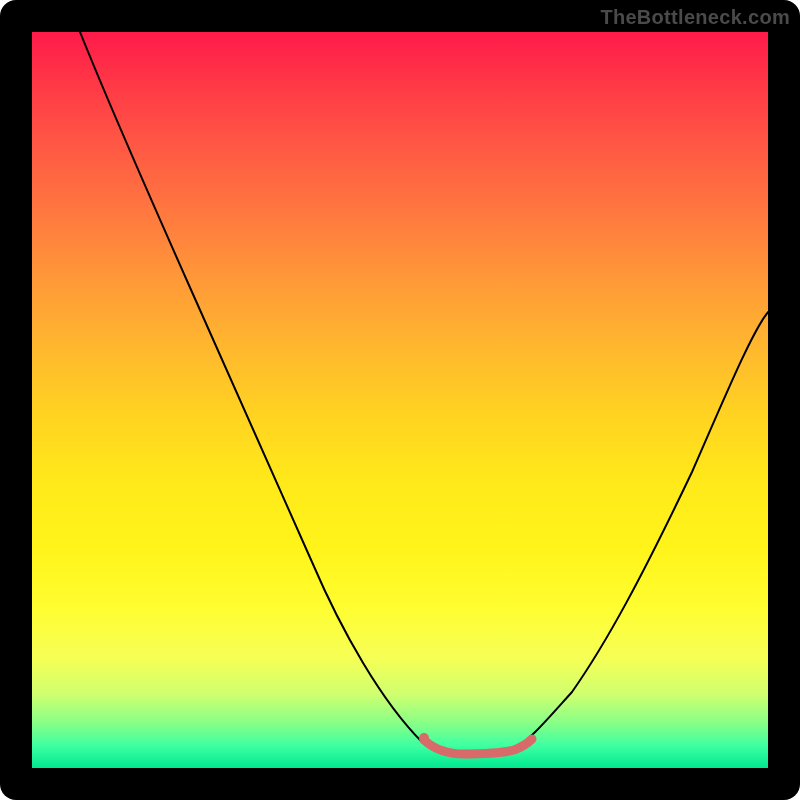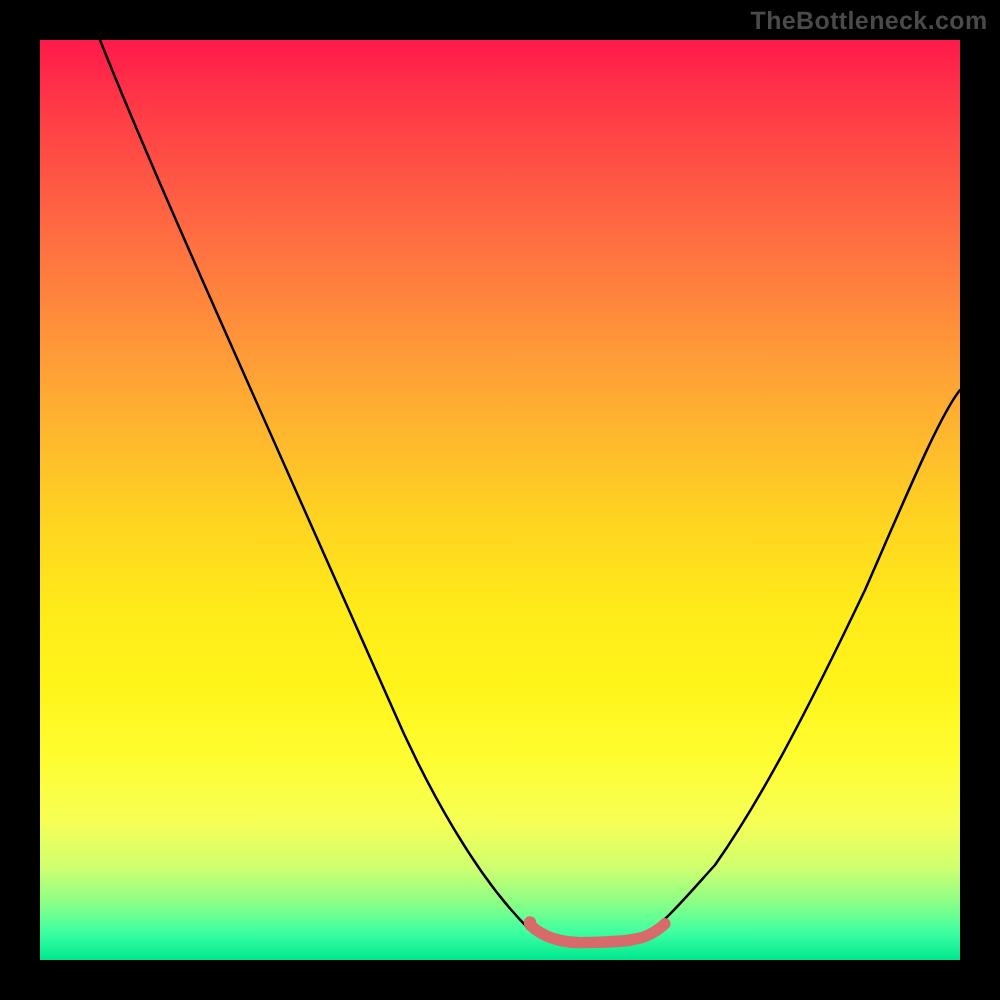--- a/index.html
+++ b/index.html
@@ -2,20 +2,21 @@
 <html><head>
 <meta charset="utf-8">
 <style>
   * { margin: 0; padding: 0; box-sizing: border-box; }
   html, body { width: 800px; height: 800px; overflow: hidden; }
   .container {
     width: 800px;
     height: 800px;
     position: relative;
     background: #000;
+    border-radius: 16px;
   }
   .plot-area {
     position: absolute;
     left: 32px;
     top: 32px;
     width: 736px;
     height: 736px;
     background: linear-gradient(to bottom,
       #ff1a4a 0%,
       #ff3c46 8%,

